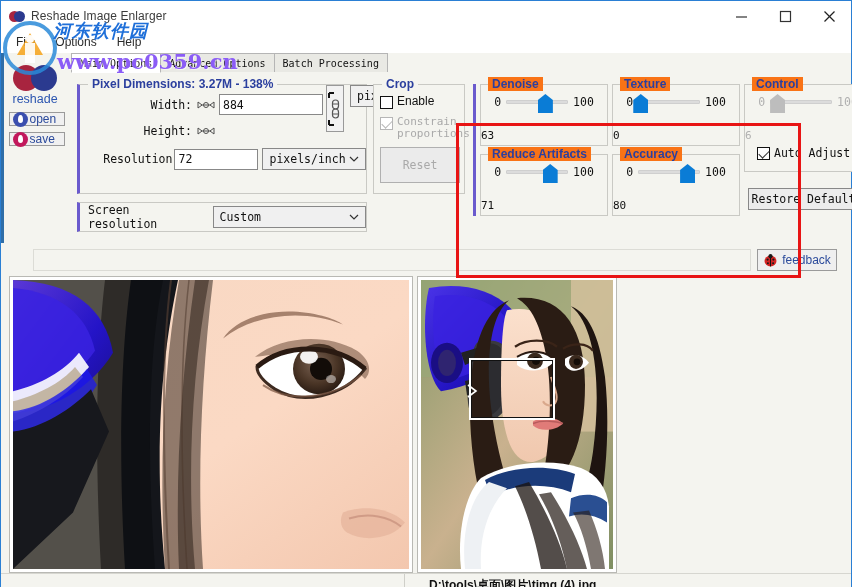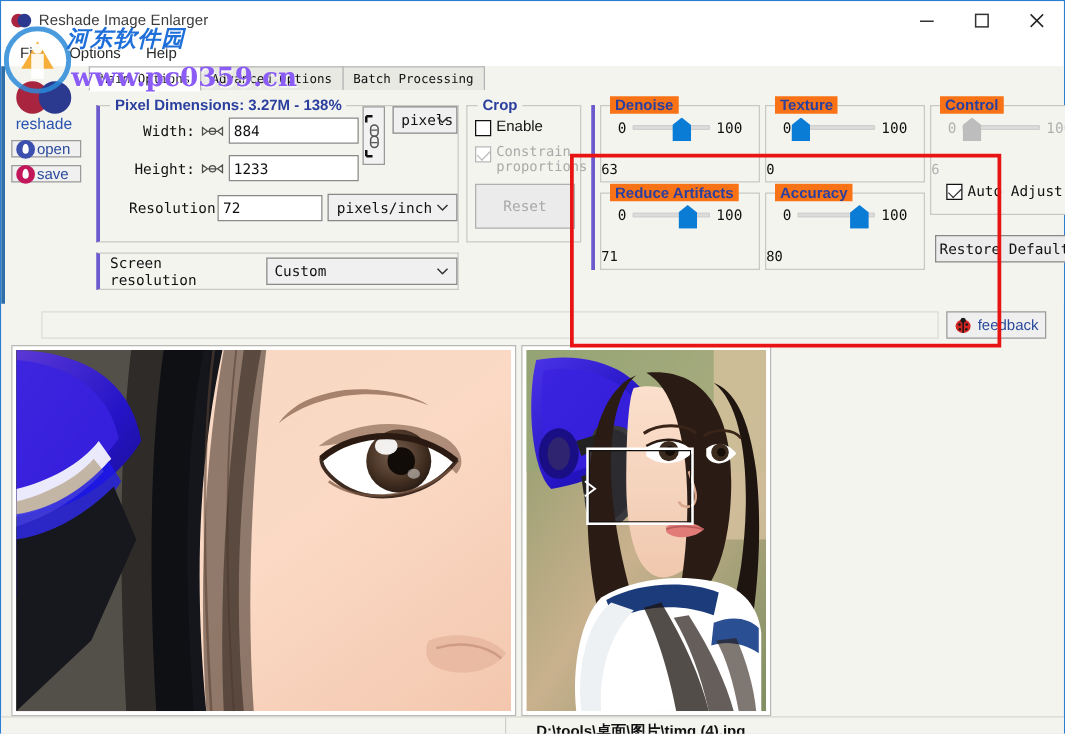--- a/index.html
+++ b/index.html
@@ -370,36 +370,35 @@
           <div class="tab">Batch Processing</div>
         </div>
 
         <div class="panelrow">
 
           <div>
             <div class="group pixdim">
               <div class="legend">Pixel Dimensions: 3.27M - 138%</div>
 
               <div style="display:flex; align-items:flex-start;">
-                <div style="flex:0 0 auto;">
+                <div style="flex:0 0 auto;padding-left:36px;">
                   <div class="fieldrow">
                     <div class="flabel">Width:</div>
                     <svg class="spin-ico" viewBox="0 0 20 12">
                       <path d="M6 6 L2 3 L2 9 Z M14 6 L18 3 L18 9 Z M5 6 h10" fill="none" stroke="#333" stroke-width="1"></path>
                       <circle cx="10" cy="6" r="2.5" fill="none" stroke="#333" stroke-width="1"></circle>
                     </svg>
                     <input class="tinput" value="884" style="">
                   </div>
                   <div class="fieldrow">
                     <div class="flabel">Height:</div>
                     <svg class="spin-ico" viewBox="0 0 20 12">
                       <path d="M6 6 L2 3 L2 9 Z M14 6 L18 3 L18 9 Z M5 6 h10" fill="none" stroke="#333" stroke-width="1"></path>
                       <circle cx="10" cy="6" r="2.5" fill="none" stroke="#333" stroke-width="1"></circle>
                     </svg>
-                    <input class="tinput" value="1233" style="">
                   </div>
                 </div>
 
                 <div class="chainbox">
                   <svg width="16" height="40" viewBox="0 0 16 40">
                     <path d="M2 4 h5 M2 4 v5" stroke="#111" stroke-width="2" fill="none"></path>
                     <path d="M2 36 h5 M2 36 v-5" stroke="#111" stroke-width="2" fill="none"></path>
                     <rect x="5.5" y="11" width="6" height="9" rx="3" fill="none" stroke="#555" stroke-width="1.2"></rect>
                     <rect x="5.5" y="20" width="6" height="9" rx="3" fill="none" stroke="#555" stroke-width="1.2"></rect>
                     <line x1="6" y1="15" x2="11" y2="15" stroke="#555" stroke-width="1"></line>

